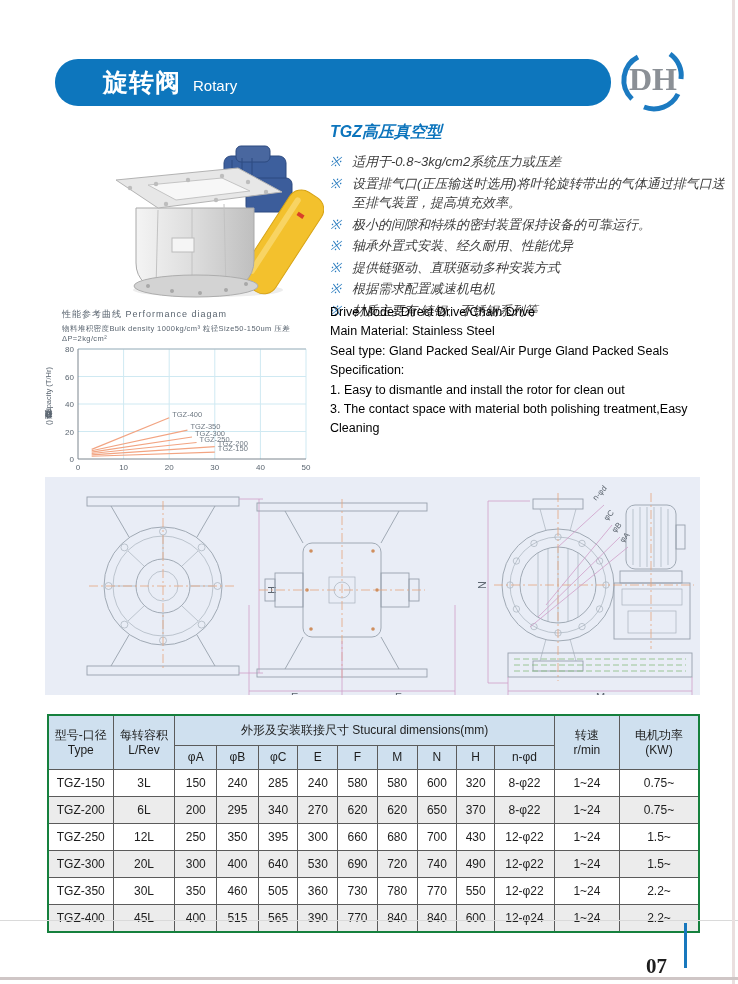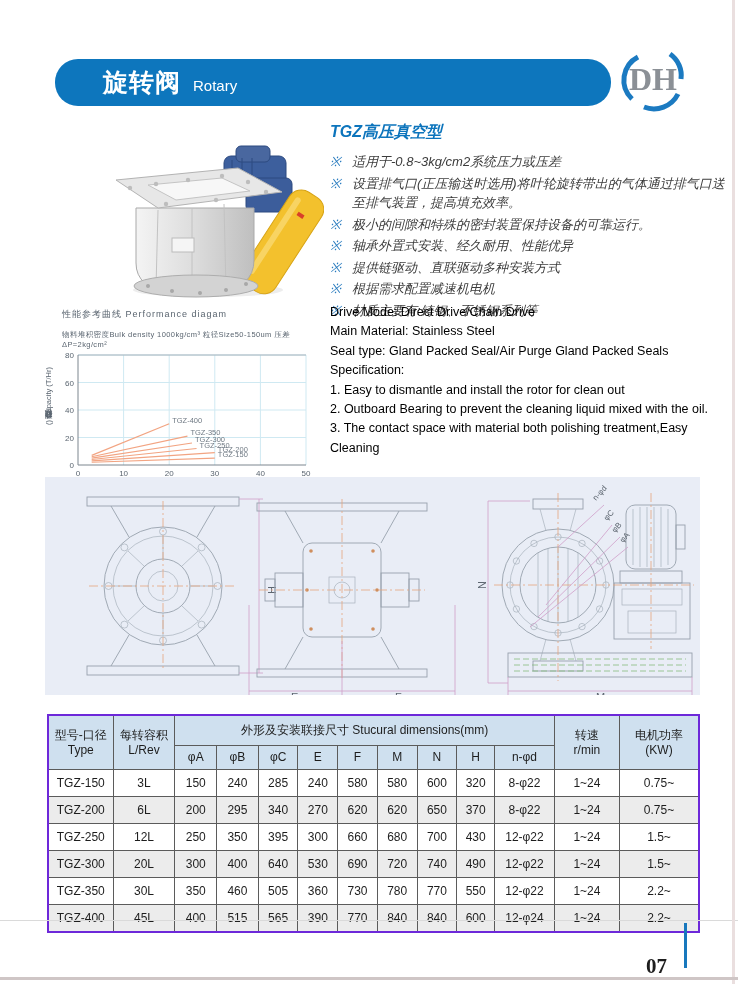--- a/index.html
+++ b/index.html
@@ -27,21 +27,21 @@
   .specs{position:absolute;left:330px;top:303px;width:400px;}
   .specs h2{margin:0 0 5px 0;font-size:17px;color:#0c74bc;font-weight:bold;}
   .spec-line{font-size:12.5px;line-height:1.55;color:#000000;}
 
   
   .photo{position:absolute;left:96px;top:138px;width:228px;height:165px;}
 
   
   .chart{position:absolute;left:48px;top:308px;width:286px;}
   .chart .title{font-size:9px;color:#5a6570;letter-spacing:1px;margin-left:14px;}
-  .chart .subtitle{font-size:7.5px;color:#5a6570;margin-left:14px;margin-top:9px;letter-spacing:.4px;}
+  .chart .subtitle{font-size:7.5px;color:#5a6570;margin-left:14px;margin-top:3px;letter-spacing:.4px;}
   .chart .ylab{position:absolute;left:-4px;top:28px;width:12px;font-size:7.5px;color:#5a6570;
                writing-mode:vertical-rl;transform:rotate(180deg);height:120px;text-align:center;}
   .chart .xlab{font-size:8.5px;color:#5a6570;text-align:center;margin-top:1px;letter-spacing:1px;}
   .chart svg text.tick{font-size:8px;fill:#5a6570;font-family:"Liberation Sans",sans-serif;}
   .chart svg text.series-label{font-size:7.5px;fill:#707a84;font-family:"Liberation Sans",sans-serif;}
 
   
   .drawings{position:absolute;left:45px;top:477px;width:655px;height:218px;background:#e9edf6;}
   .drawings svg{display:block;}
   .dwg-line{stroke:#97a1ad;stroke-width:0.9;fill:none;}
@@ -54,21 +54,21 @@
 
   
   .dim-table{position:absolute;left:47px;top:714px;width:653px;border-collapse:collapse;
              table-layout:fixed;font-size:12px;color:#1d1d1d;}
   .dim-table th,.dim-table td{border:1px solid #5b5b5b;text-align:center;padding:0;}
   .dim-table thead th{background:#cfe0ef;font-weight:normal;font-size:12px;line-height:1.25;}
   .dim-table thead tr.r1 th{height:29px;}
   .dim-table thead tr.r2 th{height:23px;}
   .dim-table tbody td{height:26px;background:#fff;}
   .dim-table tbody tr:nth-child(even) td{background:#ececec;}
-  .dim-table{border:2px solid #6d28d9;}
+  .dim-table{border:2px solid #15803d;}
 
   
   .footer-line{position:absolute;left:0;top:920px;width:738px;height:1px;background:#dadada;}
   .page-number{position:absolute;left:646px;top:954px;font-family:"Liberation Serif",serif;
                font-weight:bold;font-size:21px;color:#1e1e1e;}
   .footer-bluebar{position:absolute;left:684px;top:923px;width:3px;height:45px;background:#1878bd;}
 </style>
 </head>
 <body>
 
@@ -213,21 +213,20 @@
       </div>
   </div>
 
   <div class="specs">
     <div>
         <div class="spec-line">Drive Mode: Direct Drive/Chain Drive</div>
         <div class="spec-line">Main Material: Stainless Steel</div>
         <div class="spec-line">Seal type: Gland Packed Seal/Air Purge Gland Packed Seals</div>
         <div class="spec-line">Specification:</div>
         <div class="spec-line">1. Easy to dismantle and install the rotor for clean out</div>
-        <div class="spec-line">2. Outboard Bearing to prevent the cleaning liquid mixed with the oil.</div>
         <div class="spec-line">3. The contact space with material both polishing treatment,Easy Cleaning</div>
       </div>
   </div>
 
   <div class="drawings">
     <svg width="655" height="218" viewBox="0 0 655 218">
 
       <g transform="translate(22,8)">
         <rect x="20" y="12" width="152" height="9" class="dwg-line"></rect>
         <rect x="20" y="181" width="152" height="9" class="dwg-line"></rect>

